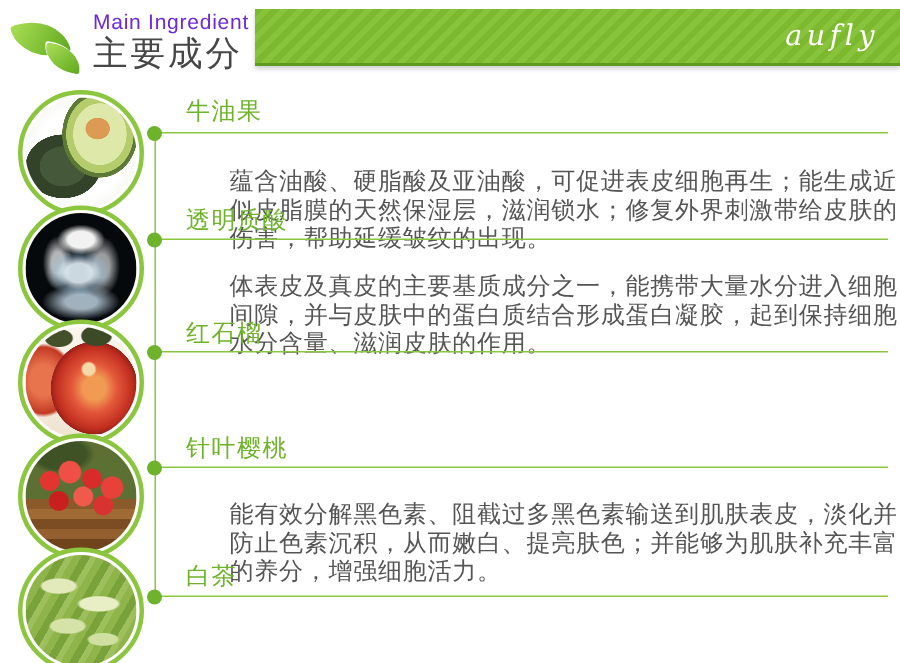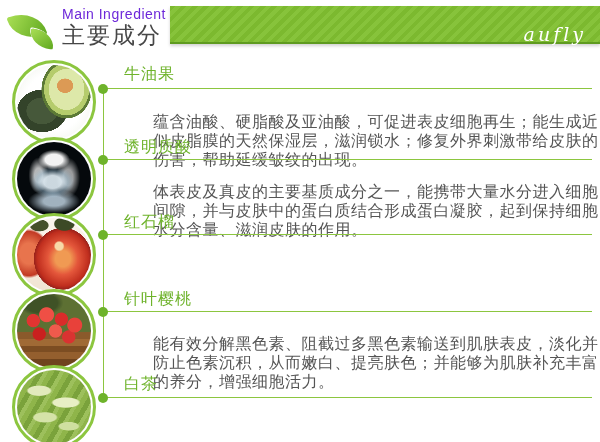--- a/index.html
+++ b/index.html
@@ -14,21 +14,21 @@
   .title-en{position:absolute;left:62px;top:6px;font-size:14px;color:#6d28d9;letter-spacing:0.5px;}
   .title-zh{position:absolute;left:62px;top:20px;font-size:23px;color:#474747;letter-spacing:2px;text-align:right;}
   .banner{
     position:absolute;left:170px;top:6px;width:430px;height:36px;
     background:repeating-linear-gradient(135deg,#7cb92f 0 4px,#87c33b 4px 8px);
     border-bottom:2px solid #5f9b20;box-shadow:0 2px 3px rgba(0,0,0,0.18);
   }
   .brand{
     position:absolute;right:14px;top:0;height:36px;line-height:36px;
     font-family:"DejaVu Serif",serif;font-style:italic;font-size:19px;
-    color:#ffffff;letter-spacing:3px;margin-top:10px;
+    color:#ffffff;letter-spacing:3px;
   }
   
   .vline{position:absolute;left:103px;top:88px;width:1px;height:309px;background:#8cc63f;}
   .rule{position:absolute;left:103px;width:489px;height:1px;background:#8cc63f;}
   .dot{position:absolute;left:98px;width:10px;height:10px;border-radius:50%;background:#6eb32b;}
   
   .circle{
     position:absolute;left:12px;width:74px;height:74px;border:3px solid #8cc63f;
     border-radius:50%;padding:2px;background:#ffffff;
   }

